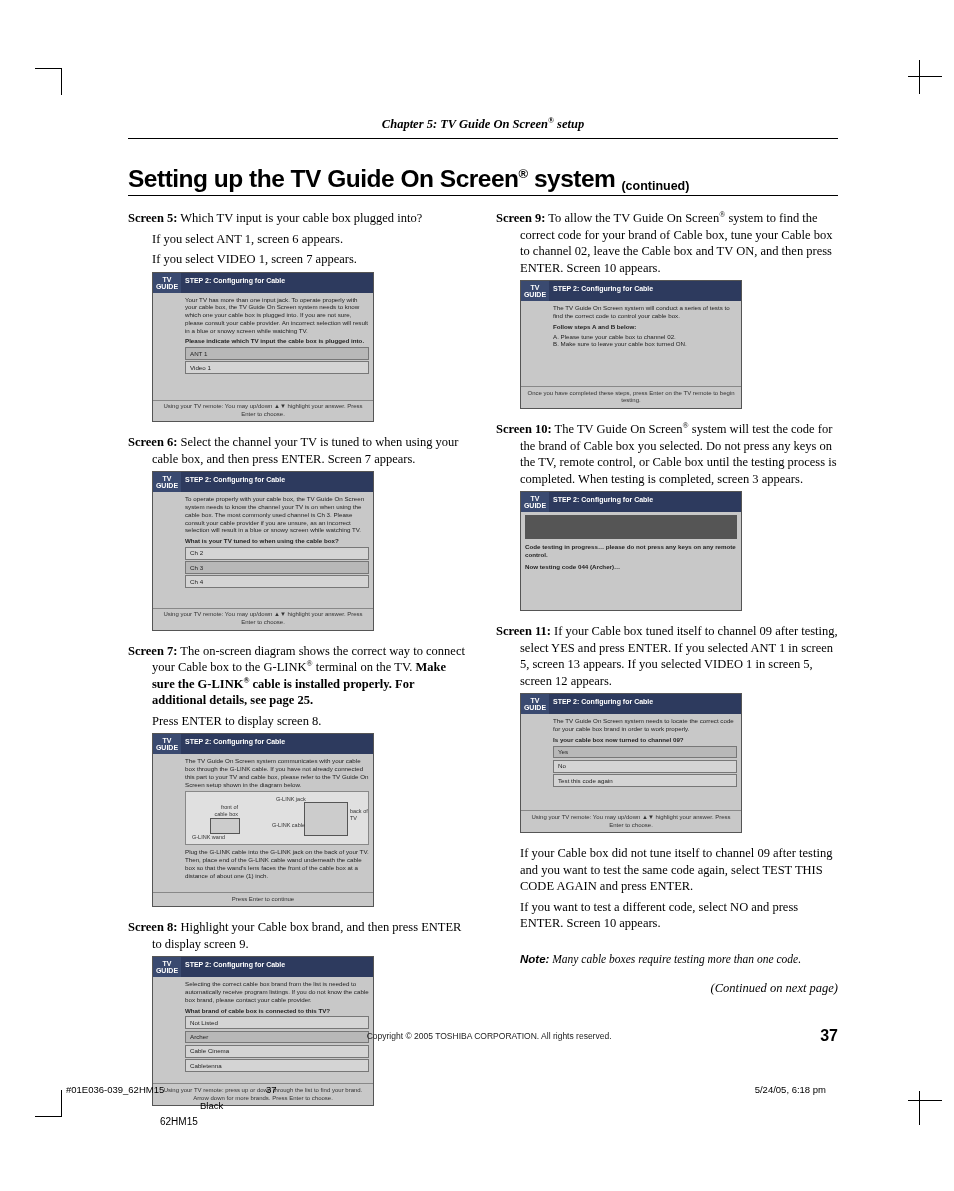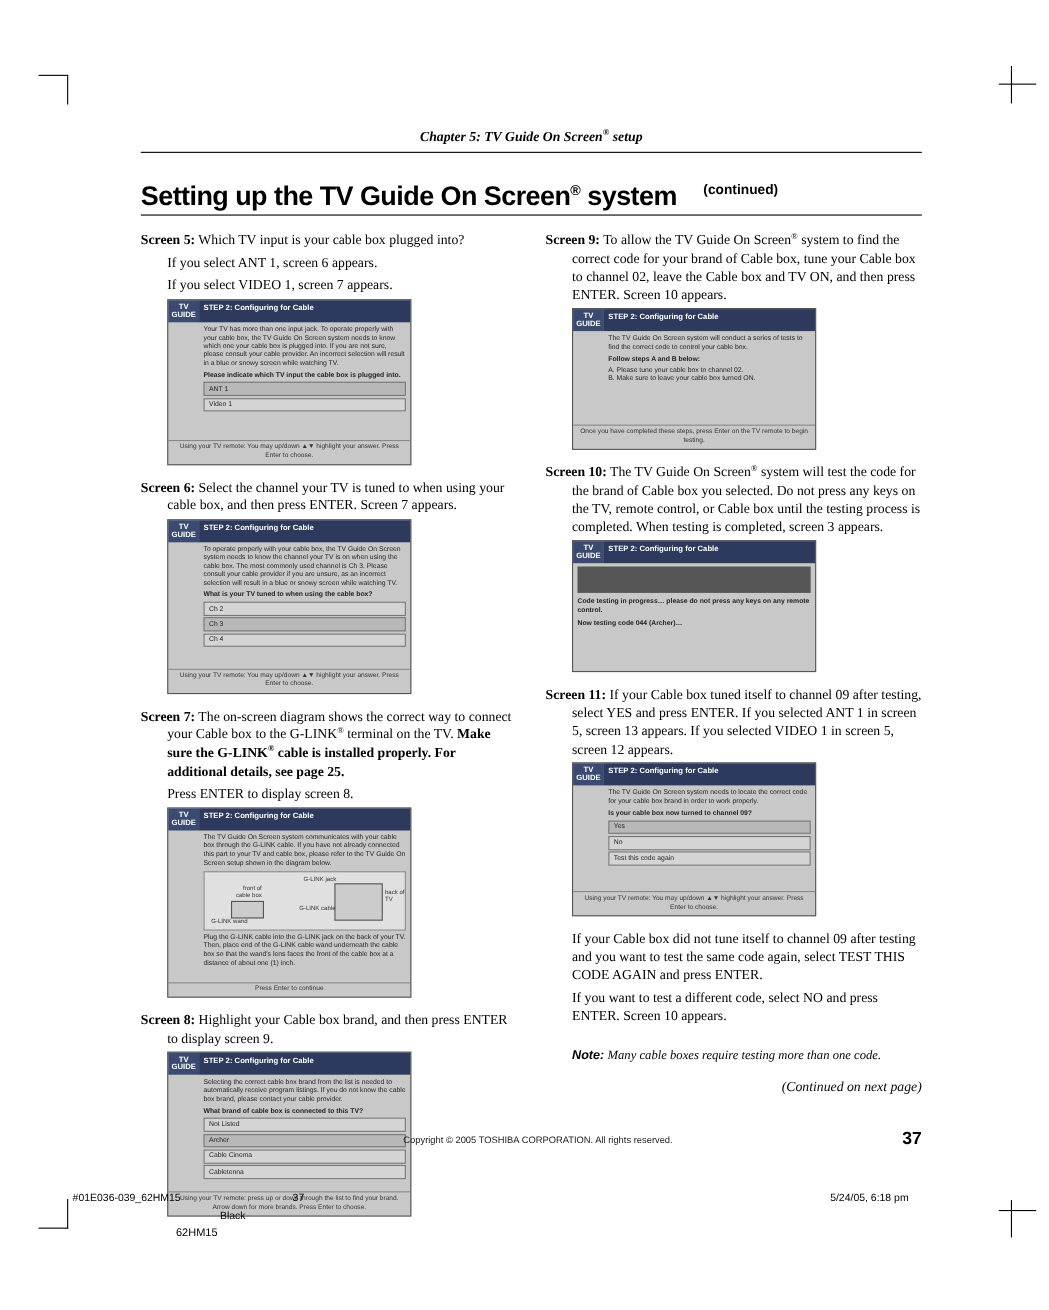--- a/index.html
+++ b/index.html
@@ -32,21 +32,21 @@
     margin-bottom: 6px;
   }
   .chapter-header sup { font-size: 8px; }
   .hr-top { border: none; border-top: 1.6px solid #000; margin: 0 0 26px 0; }
   .content {
     position: absolute;
     top: 116px;
     left: 128px;
     width: 710px;
   }
-  .title-row { display: flex; align-items: flex-start; gap: 24px; margin-bottom: 2px; }
+  .title-row { display: flex; align-items: flex-end; gap: 6px; margin-bottom: 2px; }
   .title {
     font-family: Arial, Helvetica, sans-serif;
     font-weight: bold;
     font-size: 24.5px;
     letter-spacing: -0.5px;
   }
   .title sup { font-size: 13px; vertical-align: super; }
   .subtitle { font-weight: bold; font-size: 12.5px; }
   .hr-title { border: none; border-top: 1px solid #000; margin: 2px 0 14px 0; }
 

